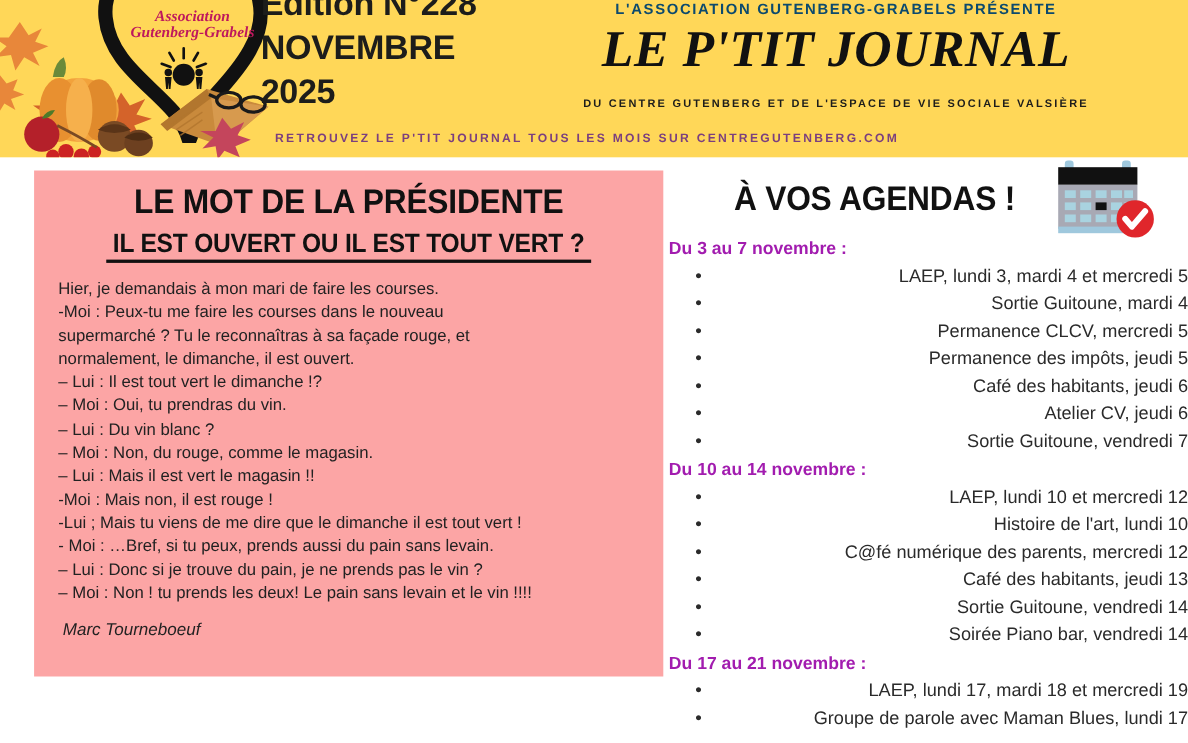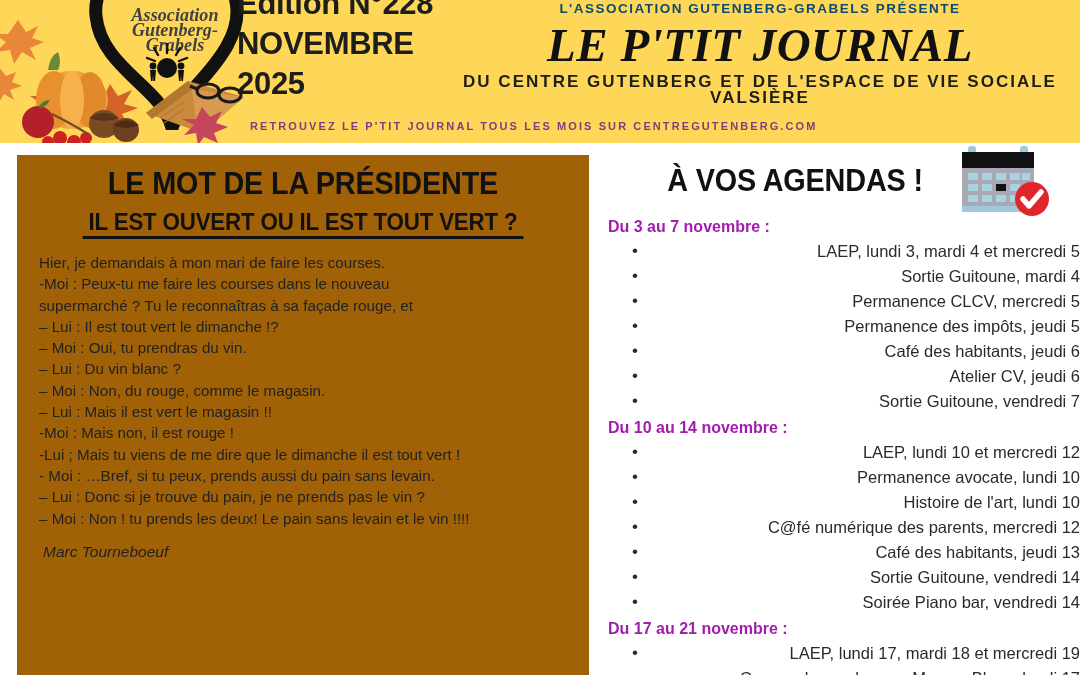--- a/index.html
+++ b/index.html
@@ -16,21 +16,21 @@
     position: absolute; left: 0; top: 0; width: 1080px; height: 143px;
     background: #ffd758; overflow: hidden;
   }
 
   
   .logo-wrap { position: absolute; left: 70px; top: -40px; width: 190px; height: 170px; }
   .heart-swirl { position: absolute; left: 0; top: 0; }
   .logo-text {
     position: absolute; left: 40px; top: 48px; width: 130px; text-align: center;
     font-family: "Liberation Serif", serif; font-style: italic; font-weight: bold;
-    font-size: 18px; line-height: 15px; color: #404040; letter-spacing: .1px;
+    font-size: 14px; line-height: 15px; color: #be185d; letter-spacing: .1px;
   }
   .sun-people { position: absolute; left: 73px; top: 82px; }
 
   
   .stilllife { position: absolute; left: -8px; top: 18px; }
   .book-art  { position: absolute; left: 140px; top: 55px; }
 
   
   .edition {
     position: absolute; left: 237px; top: -16px; width: 230px;
@@ -42,33 +42,33 @@
   .mast { position: absolute; left: 450px; top: 0px; width: 620px; text-align: center; }
   .mast-pre {
     font-size: 13.5px; font-weight: bold; letter-spacing: 1.5px;
     color: #0c4a6e; line-height: 17px;
   }
   .mast-title {
     font-family: "Liberation Serif", serif; font-weight: bold;
     font-size: 47px; line-height: 57px; letter-spacing: 0.5px; color: #111; font-style: italic;
   }
   .mast-sub {
-    font-size: 17px; font-weight: bold; letter-spacing: 2.0px;
-    color: #1d1d1b; line-height: 16px;
+    font-size: 10px; font-weight: bold; letter-spacing: 2.0px;
+    color: #1d1d1b; line-height: 16px; margin-top: 13px;
   }
   .tagline {
     position: absolute; left: 250px; top: 120px; width: 680px;
     font-size: 11px; font-weight: bold; letter-spacing: 2.1px;
     color: #7b3f7f; text-align: left;
   }
 
   
   .green-panel {
-    position: absolute; left: 17px; top: 155px; width: 572px; height: 520px;
-    background: #a16207; overflow: hidden;
+    position: absolute; left: 31px; top: 155px; width: 572px; height: 460px;
+    background: #fca5a5; overflow: hidden;
   }
   .gp-title {
     margin-top: 11px; text-align: center;
     font-family: "Liberation Sans Narrow", "Liberation Sans", sans-serif;
     font-weight: bold; font-size: 31px; letter-spacing: -0.2px;
     color: #111; transform: scaleX(0.93); transform-origin: center;
   }
   .gp-subtitle {
     margin-top: 6px; text-align: center;
     font-family: "Liberation Sans Narrow", "Liberation Sans", sans-serif;
@@ -215,20 +215,21 @@
 
   <div class="green-panel">
     <div class="gp-title">LE MOT DE LA PRÉSIDENTE</div>
     <div class="gp-subtitle">
       <span>IL EST OUVERT OU IL EST TOUT VERT ?</span>
     </div>
     <div class="gp-body" id="president-body">
         <p>Hier, je demandais à mon mari de faire les courses.</p>
         <p>-Moi : Peux-tu me faire les courses dans le nouveau</p>
         <p>supermarché ? Tu le reconnaîtras à sa façade rouge, et</p>
+        <p>normalement, le dimanche, il est ouvert.</p>
         <p>– Lui : Il est tout vert le dimanche !?</p>
         <p>– Moi : Oui, tu prendras du vin.</p>
         <p>– Lui : Du vin blanc ?</p>
         <p>– Moi : Non, du rouge, comme le magasin.</p>
         <p>– Lui : Mais il est vert le magasin !!</p>
         <p>-Moi : Mais non, il est rouge !</p>
         <p>-Lui ; Mais tu viens de me dire que le dimanche il est tout vert !</p>
         <p>- Moi : …Bref, si tu peux, prends aussi du pain sans levain.</p>
         <p>– Lui : Donc si je trouve du pain, je ne prends pas le vin ?</p>
         <p>– Moi : Non ! tu prends les deux! Le pain sans levain et le vin !!!!</p>
@@ -274,21 +275,20 @@
           <li>Sortie Guitoune, mardi 4</li>
           <li>Permanence CLCV, mercredi 5</li>
           <li>Permanence des impôts, jeudi 5</li>
           <li>Café des habitants, jeudi 6</li>
           <li>Atelier CV, jeudi 6</li>
           <li>Sortie Guitoune, vendredi 7</li>
         </ul>
         <div class="week-head">Du 10 au 14 novembre :</div>
         <ul class="week-items">
           <li>LAEP, lundi 10 et mercredi 12</li>
-          <li>Permanence avocate, lundi 10</li>
           <li>Histoire de l'art, lundi 10</li>
           <li>C@fé numérique des parents, mercredi 12</li>
           <li>Café des habitants, jeudi 13</li>
           <li>Sortie Guitoune, vendredi 14</li>
           <li>Soirée Piano bar, vendredi 14</li>
         </ul>
         <div class="week-head">Du 17 au 21 novembre :</div>
         <ul class="week-items">
           <li>LAEP, lundi 17, mardi 18 et mercredi 19</li>
           <li>Groupe de parole avec Maman Blues, lundi 17</li>

